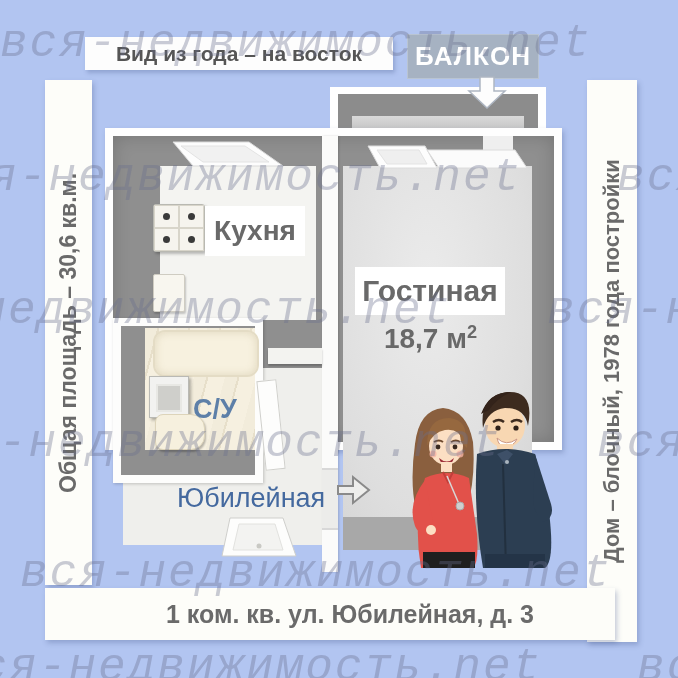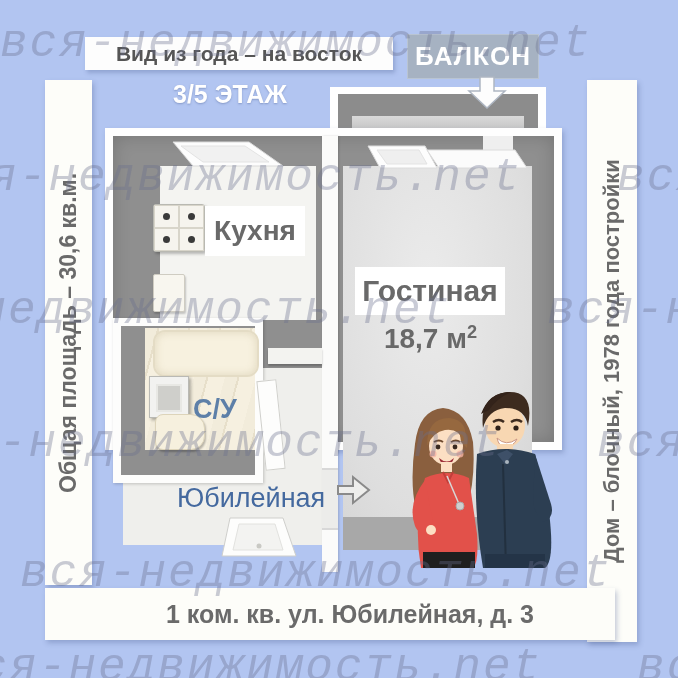--- a/index.html
+++ b/index.html
@@ -210,21 +210,20 @@
 
   <div class="view-box">
     <span>Вид из года – на восток</span>
   </div>
   <div class="balcony-box">
     <span>БАЛКОН</span>
   </div>
   <svg class="balcony-arrow" width="40" height="34">
     <polygon points="13,1 27,1 27,15 38,15 20,32 2,15 13,15" fill="#fdfdfd" stroke="#aeb6c2" stroke-width="1.5"></polygon>
   </svg>
-  <div class="floor-label">3/5 ЭТАЖ</div>
 
   <div class="bar left-bar">
     <div class="vert">Общая площадь – 30,6 кв.м.</div>
   </div>
   <div class="bar right-bar">
     <div class="vert">Дом – блочный, 1978 года постройки</div>
   </div>
   <div class="bar bottom-bar">
     <span>1 ком. кв. ул. Юбилейная, д. 3</span>
   </div>

